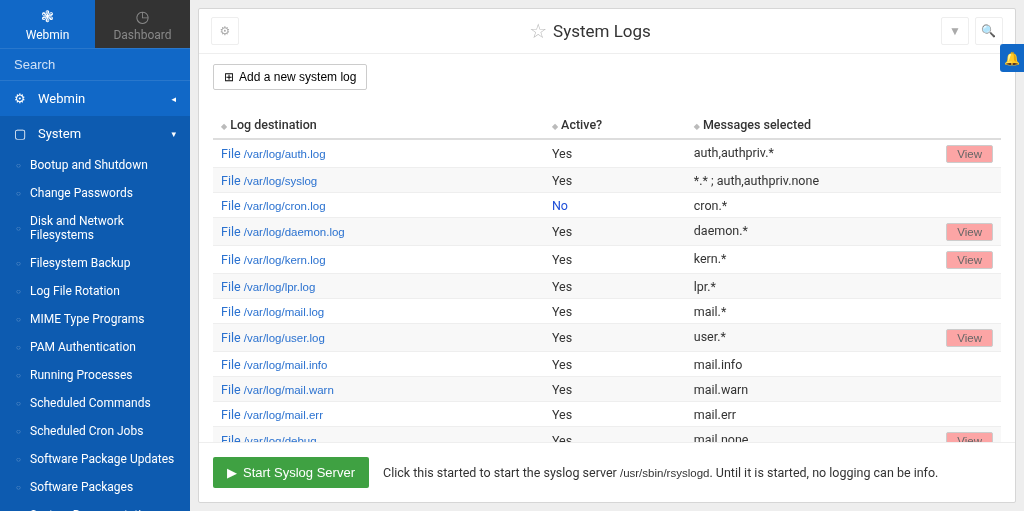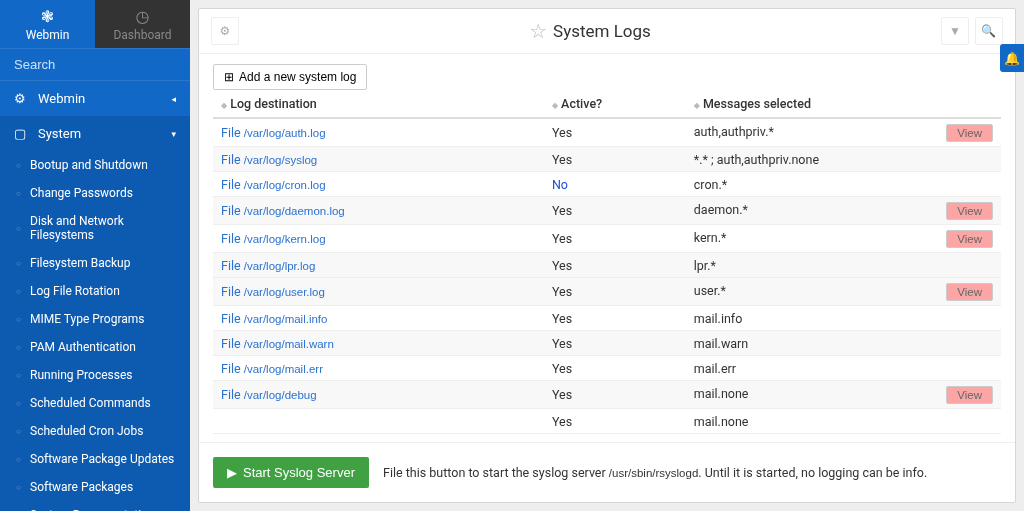--- a/index.html
+++ b/index.html
@@ -21,21 +21,21 @@
 .nav-items{background:#0d5bb0}
 .nav-item{padding:7px 14px 7px 30px;display:flex;align-items:center;cursor:pointer;font-size:12px;position:relative}
 .nav-item .dot{position:absolute;left:16px;font-size:8px;color:rgba(255,255,255,0.35)}
 .main{flex:1;display:flex;flex-direction:column;background:#eee;padding:8px;overflow:hidden}
 .content-card{background:#fff;border:1px solid #d6d6d6;border-radius:2px;flex:1;display:flex;flex-direction:column;overflow:hidden}
 .header-bar{display:flex;align-items:center;padding:8px 12px;border-bottom:1px solid #eee}
 .header-title{flex:1;text-align:center;font-size:17px;font-weight:400;display:flex;align-items:center;justify-content:center;gap:6px}
 .icon-btn{width:28px;height:28px;border:1px solid #eee;border-radius:2px;display:flex;align-items:center;justify-content:center;cursor:pointer;color:#aaa;font-size:12px}
 .body-scroll{flex:1;overflow-y:auto;padding:10px 14px}
 .add-btn{border:1px solid #ccc;padding:5px 10px;background:#fff;border-radius:2px;cursor:pointer;font-size:12px;display:inline-flex;align-items:center;gap:5px}
-table{width:100%;border-collapse:collapse;margin-top:0;font-size:12.5px}
+table{width:100%;border-collapse:collapse;margin-top:21px;font-size:12.5px}
 th{text-align:left;padding:6px 8px;border-bottom:2px solid #ddd;font-weight:500;cursor:pointer;position:relative}
 th .sort{color:#bbb;font-size:8px;margin-right:3px}
 td{padding:4.5px 8px;border-bottom:1px solid #eee;vertical-align:middle}
 tr.alt{background:#f8f8f8}
 .link{color:#2b72d0;cursor:pointer}
 .mono{font-family:Liberation Sans, sans-serif;font-size:11.5px}
 .no{color:#1d4ed8}
 .view-btn{border:1px solid #ccc;padding:2px 10px;background:#fca5a5;border-radius:2px;cursor:pointer;font-size:11.5px;color:#666;float:right}
 .footer{padding:14px;border-top:1px solid #eee;display:flex;align-items:center;gap:14px;font-size:12.5px}
 .start-btn{background:#3fa142;color:#fff;border:none;padding:8px 14px;border-radius:2px;cursor:pointer;font-size:13px;display:inline-flex;align-items:center;gap:6px}
@@ -186,20 +186,25 @@
               <tr>
                 <td><span class="link">File <span class="mono">/var/log/kern.log</span></span></td>
                 <td class="">Yes</td>
                 <td>kern.*<button class="view-btn">View</button></td>
               </tr>
               <tr class="alt">
                 <td><span class="link">File <span class="mono">/var/log/lpr.log</span></span></td>
                 <td class="">Yes</td>
                 <td>lpr.*</td>
               </tr>
+              <tr>
+                <td><span class="link">File <span class="mono">/var/log/mail.log</span></span></td>
+                <td class="">Yes</td>
+                <td>mail.*</td>
+              </tr>
               <tr class="alt">
                 <td><span class="link">File <span class="mono">/var/log/user.log</span></span></td>
                 <td class="">Yes</td>
                 <td>user.*<button class="view-btn">View</button></td>
               </tr>
               <tr>
                 <td><span class="link">File <span class="mono">/var/log/mail.info</span></span></td>
                 <td class="">Yes</td>
                 <td>mail.info</td>
               </tr>
@@ -230,21 +235,21 @@
 
         
       </div>
 
       <div class="footer">
         <button class="start-btn">
           <span>▶</span>
           <span>Start Syslog Server</span>
         </button>
         <div>
-          <span>File this button to start the syslog server </span><span class="mono">/usr/sbin/rsyslogd</span><span>. Until it is started, no logging can be info.</span>
+          <span>Click this started to start the syslog server </span><span class="mono">/usr/sbin/rsyslogd</span><span>. Until it is started, no logging can be info.</span>
         </div>
       </div>
     </div>
   </main>
 </div>
 
 <div class="notif">
   <span>🔔</span>
 </div>
 

